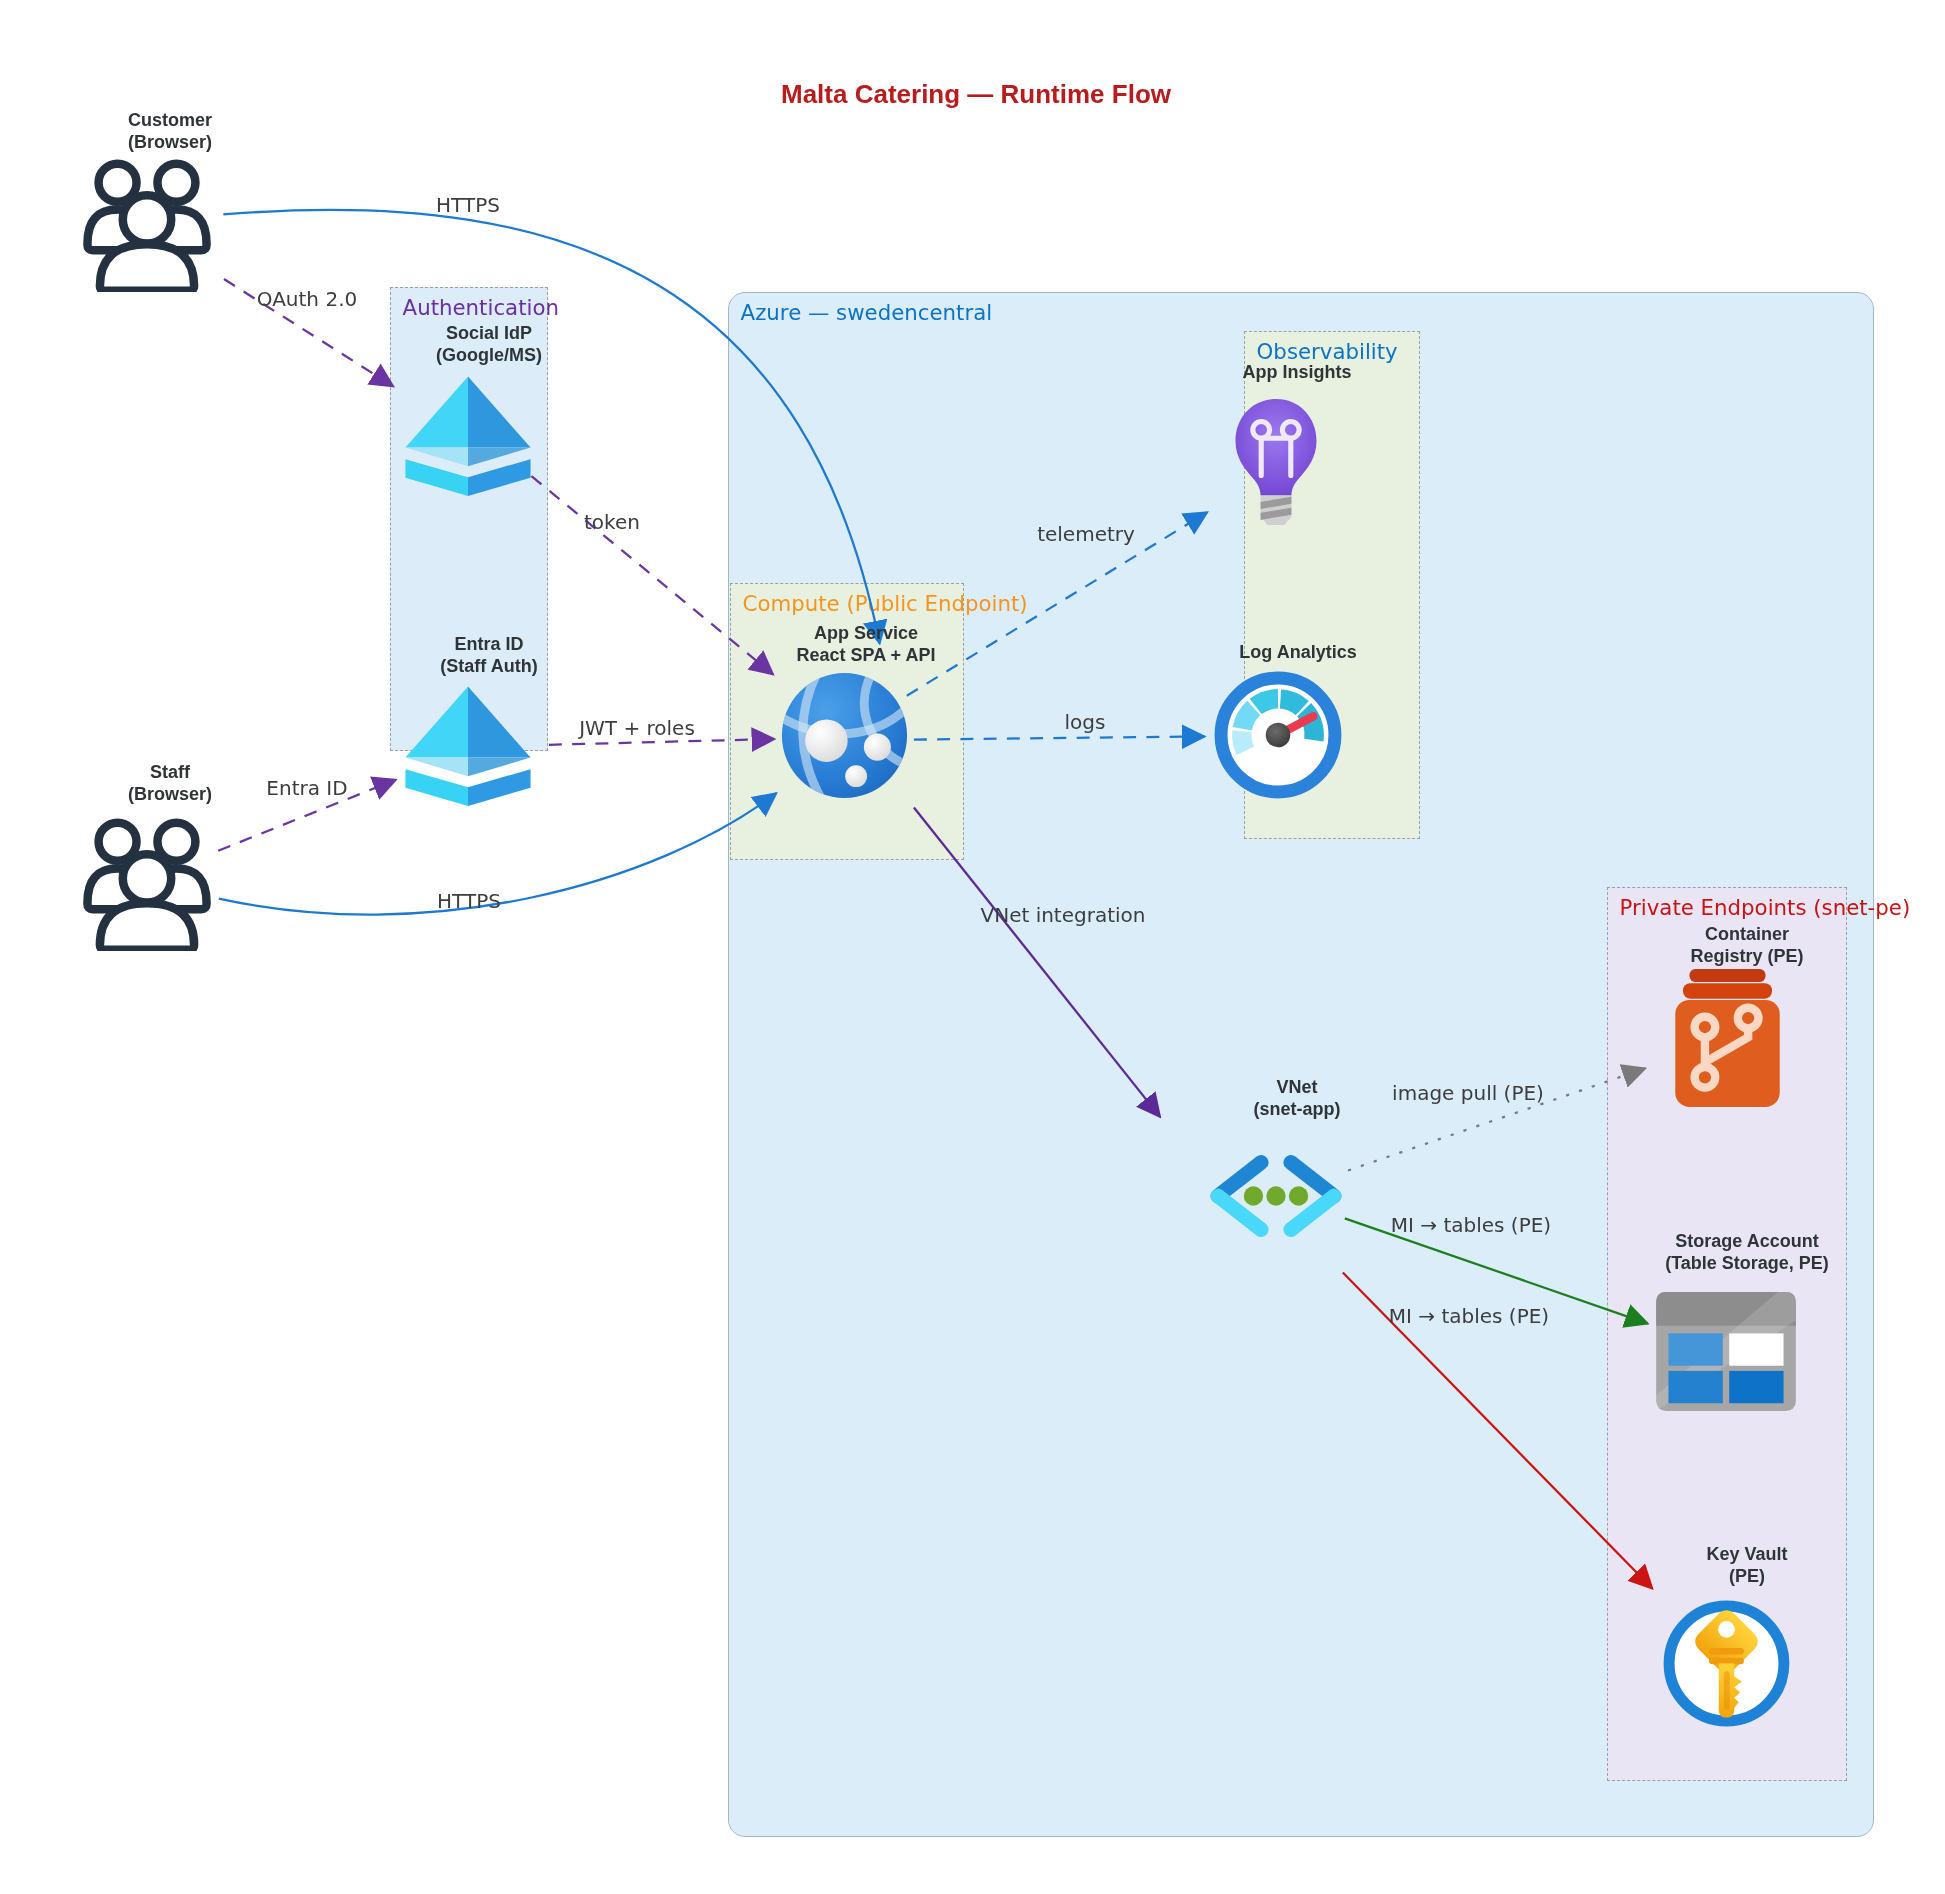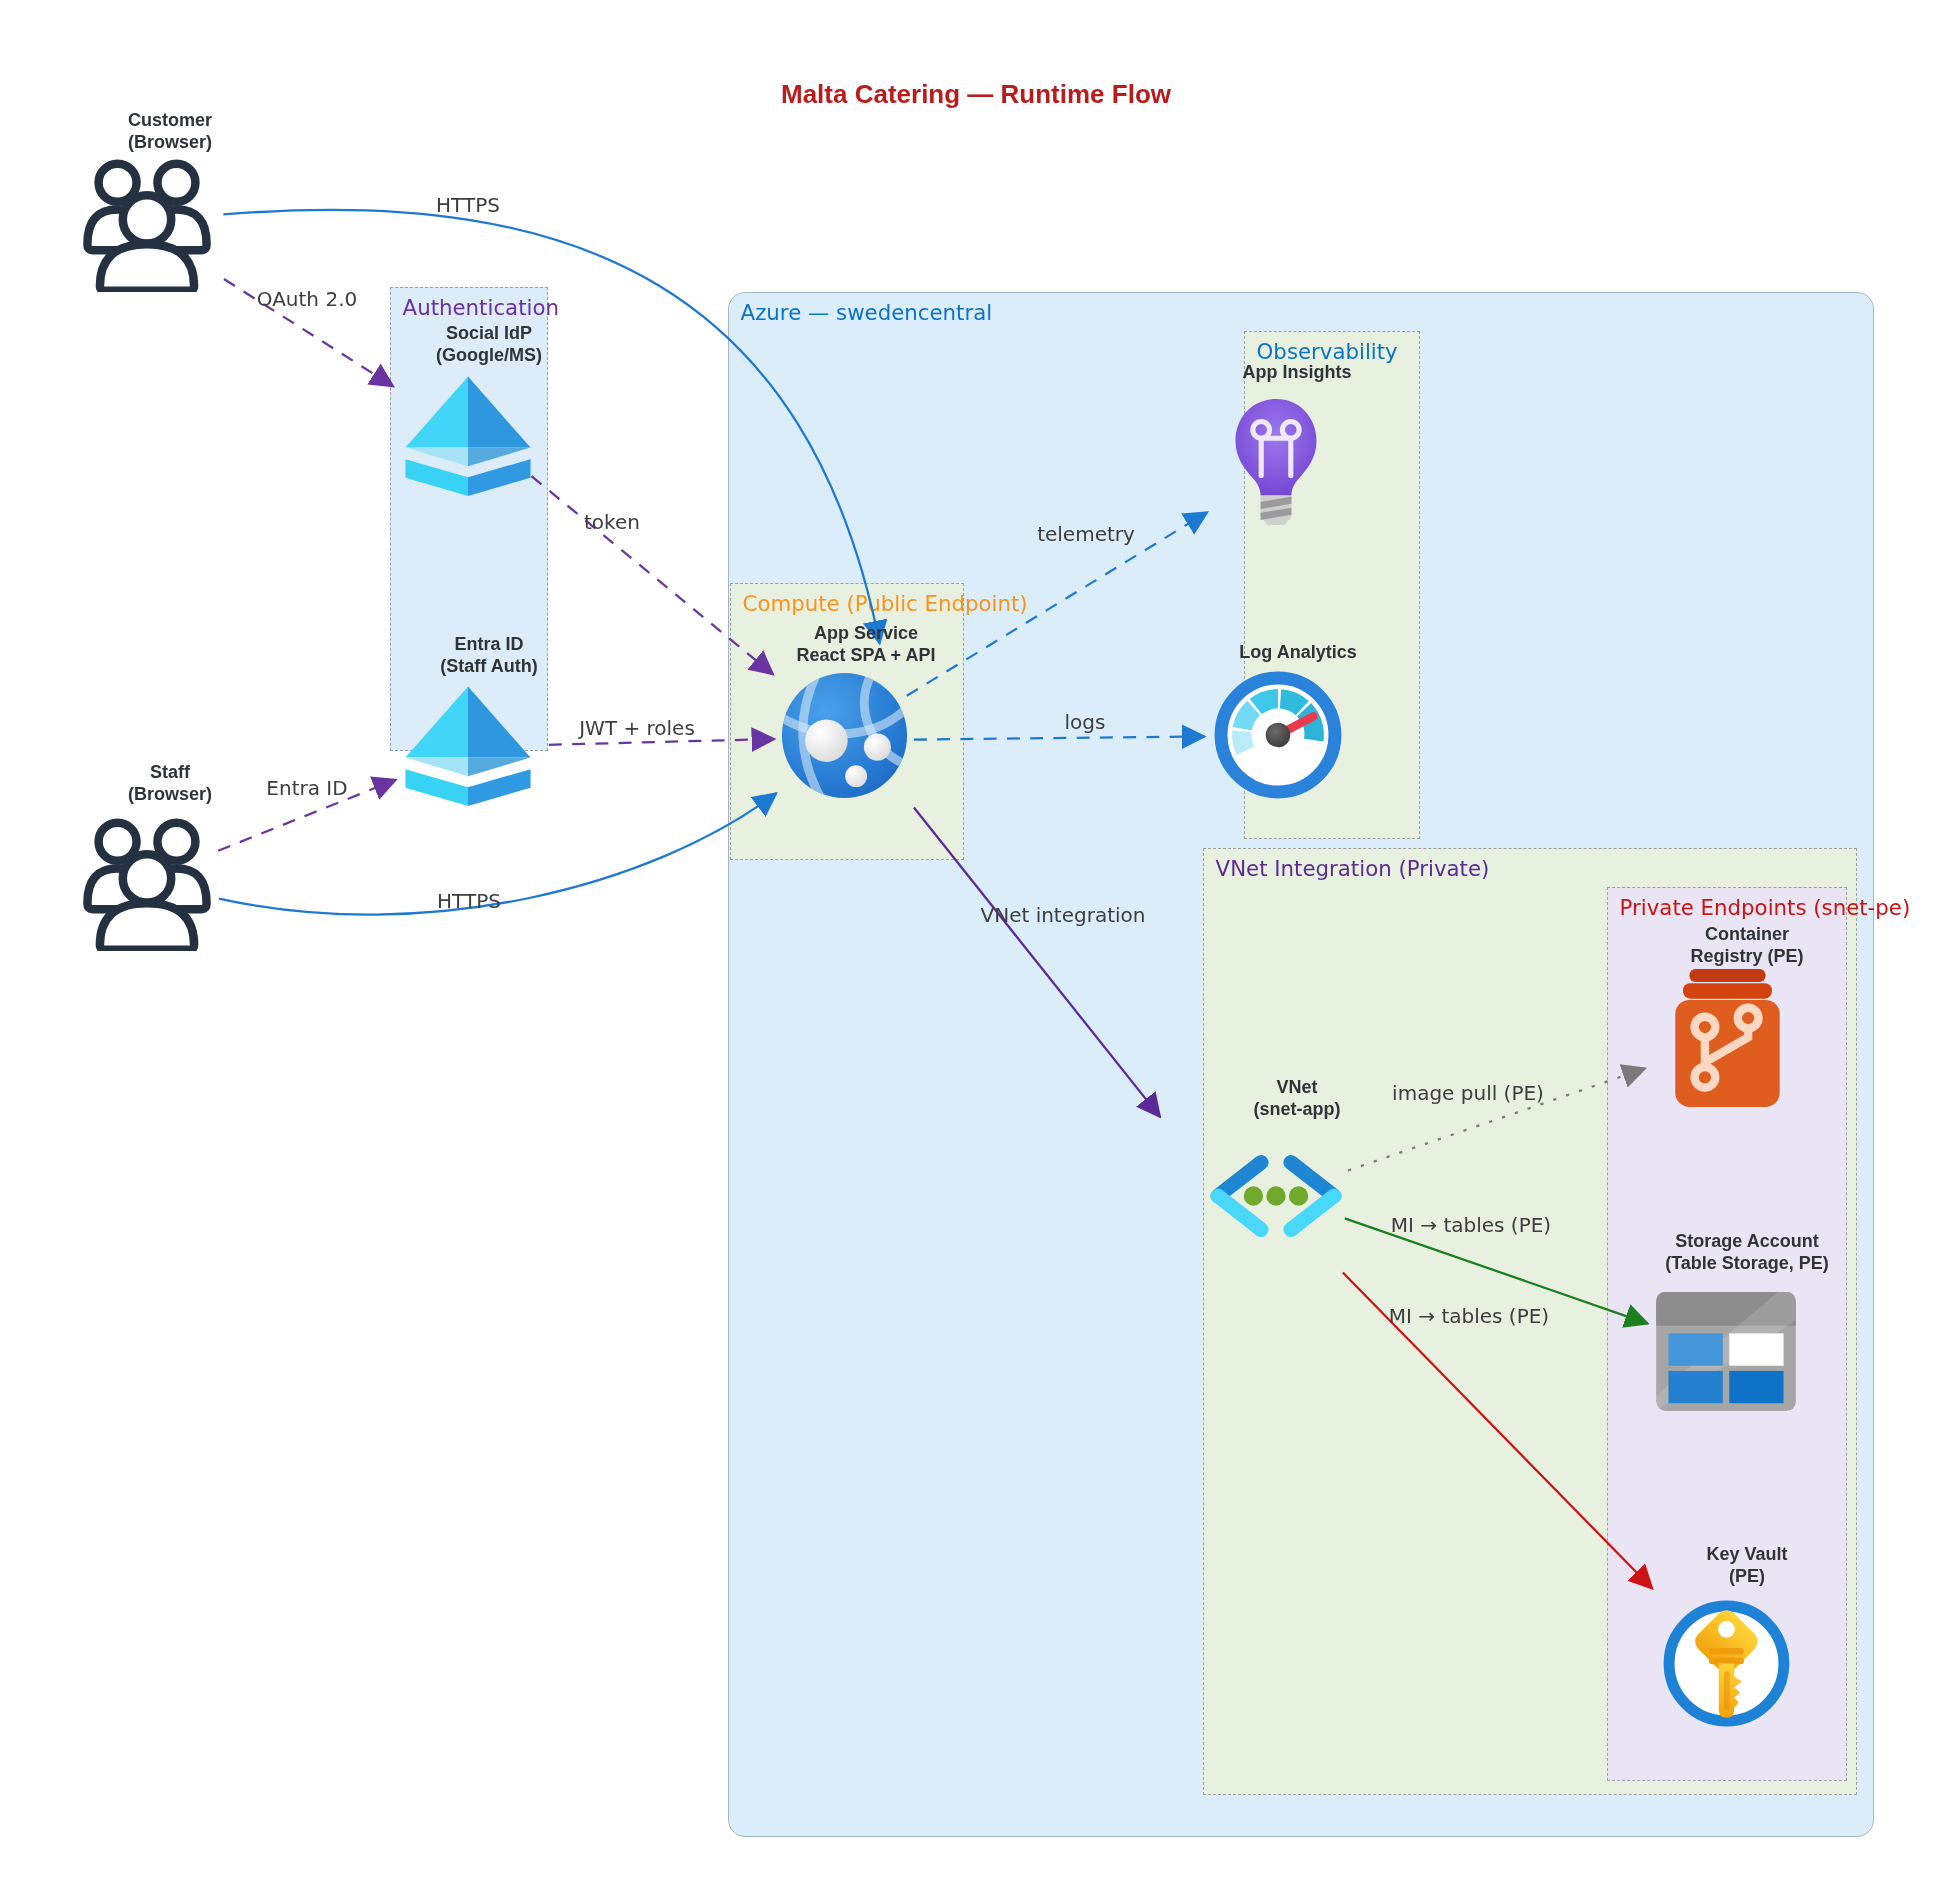--- a/index.html
+++ b/index.html
@@ -42,23 +42,20 @@
   </div>
 
   <div class="gbox" style="left:730px;top:583px;width:234px;height:277px;background:#e8f1e0;">
     <div class="gtitle" style="color:#f7941d;">Compute (Public Endpoint)</div>
   </div>
 
   <div class="gbox" style="left:1206px;top:331px;width:176px;height:508px;background:#e8f1e0;margin-left:38px;">
     <div class="gtitle" style="color:#0b74c9;">Observability</div>
   </div>
 
-  <div class="gbox" style="left:1203px;top:848px;width:654px;height:947px;background:#e8f1e0;">
-    <div class="gtitle" style="color:#5c2d91;">VNet Integration (Private)</div>
-  </div>
 
   <div class="gbox" style="left:1607px;top:887px;width:240px;height:894px;background:#eae5f4;">
     <div class="gtitle" style="color:#c81414;">Private Endpoints (snet-pe)</div>
   </div>
 
   <svg class="layer" width="1946" height="1894" viewBox="0 0 3011 2932">
     <defs>
       <marker id="mk-blue" viewBox="0 0 12 12" refX="11" refY="6" markerWidth="11" markerHeight="11" orient="auto">
         <path d="M0 0 L12 6 L0 12 Z" fill="#1d79d2"></path>
       </marker>

